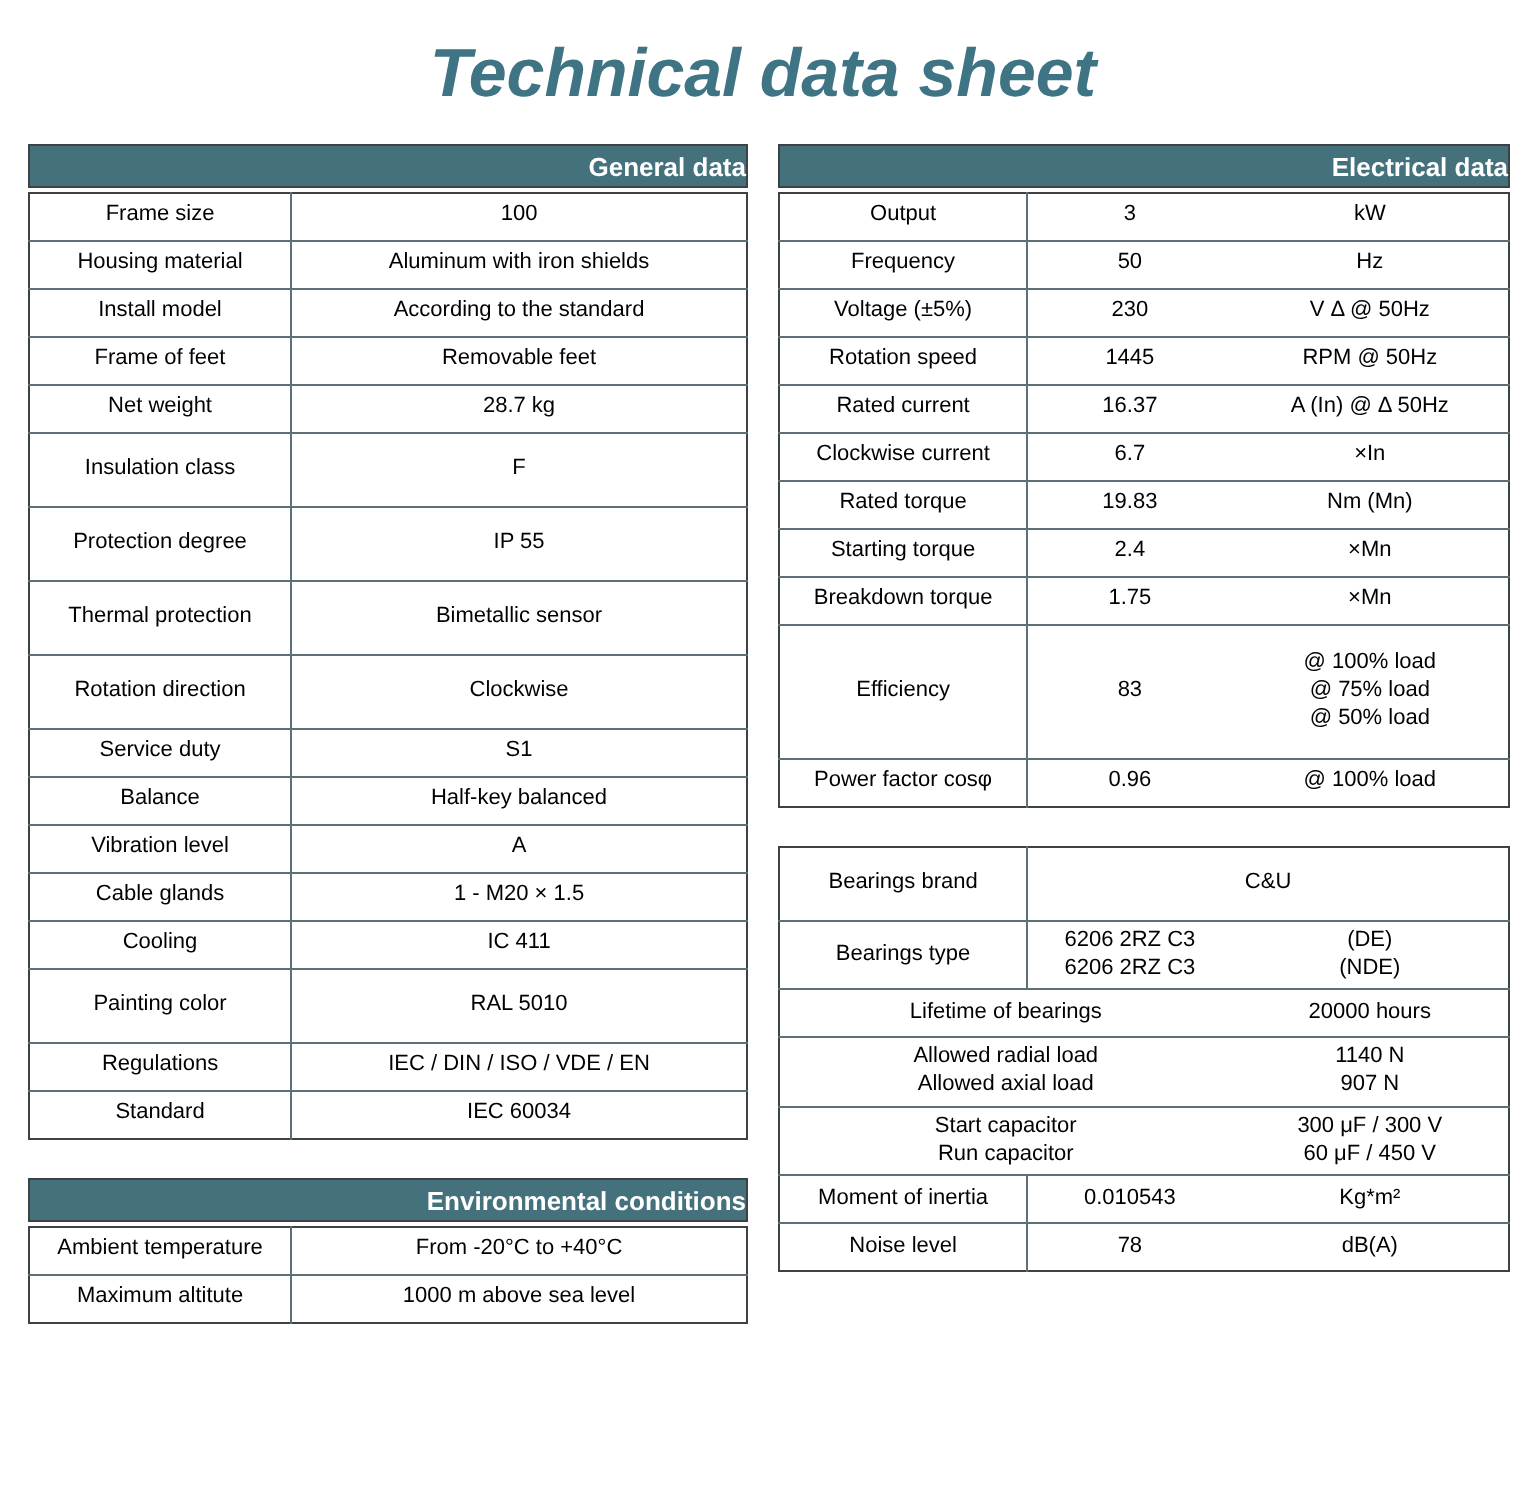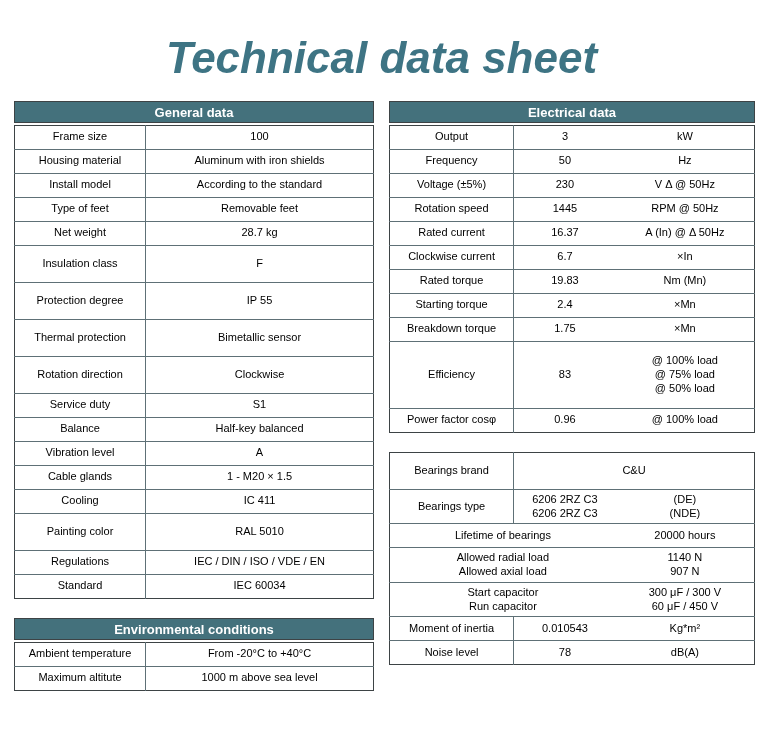--- a/index.html
+++ b/index.html
@@ -6,24 +6,24 @@
   .page {
     position: relative;
     width: 763px;
     height: 753px;
     overflow: hidden;
     background: var(--background, #fff);
     font-family: "Liberation Sans", "DejaVu Sans", sans-serif;
     color: var(--text, #000);
   }
   .title {
-    margin: 16px;
+    margin: 1px;
     padding-top: 16px;
     text-align: center;
-    font-size: 44px;
+    font-size: 34px;
     line-height: 1.2;
     font-weight: bold;
     font-style: italic;
     color: var(--title, #3E7484);
     letter-spacing: 0px;
   }
   .columns {
     display: flex;
     gap: 15px;
     padding: 0 8px 0 14px;
@@ -32,21 +32,21 @@
   }
   .col-left  { width: 360px; flex: 0 0 360px; }
   .col-right { width: 366px; flex: 0 0 366px; }
   .datatable { width: 100%; }
   .stacked { margin-top: 19px; }
   .thead {
     background: var(--header-bg, #44717C);
     color: var(--header-text, #fff);
     font-size: 13px;
     font-weight: bold;
-    text-align: center;
+    text-align: right;
     height: 22px;
     line-height: 22px;
     border: 1px solid var(--border-outer, #3D4345);
     box-sizing: border-box;
   }
   table.body {
     width: 100%;
     margin-top: 2px;
     border-collapse: collapse;
     border: 1px solid var(--border-outer, #3D4345);
@@ -95,21 +95,21 @@
               </tr>
             <tr class="h24">
                 <td class="lbl">Housing material</td>
                 <td>Aluminum with iron shields</td>
               </tr>
             <tr class="h24">
                 <td class="lbl">Install model</td>
                 <td>According to the standard</td>
               </tr>
             <tr class="h24">
-                <td class="lbl">Type of feet</td>
+                <td class="lbl">Frame of feet</td>
                 <td>Removable feet</td>
               </tr>
             <tr class="h24">
                 <td class="lbl">Net weight</td>
                 <td>28.7 kg</td>
               </tr>
             <tr class="h37">
                 <td class="lbl">Insulation class</td>
                 <td>F</td>
               </tr>

